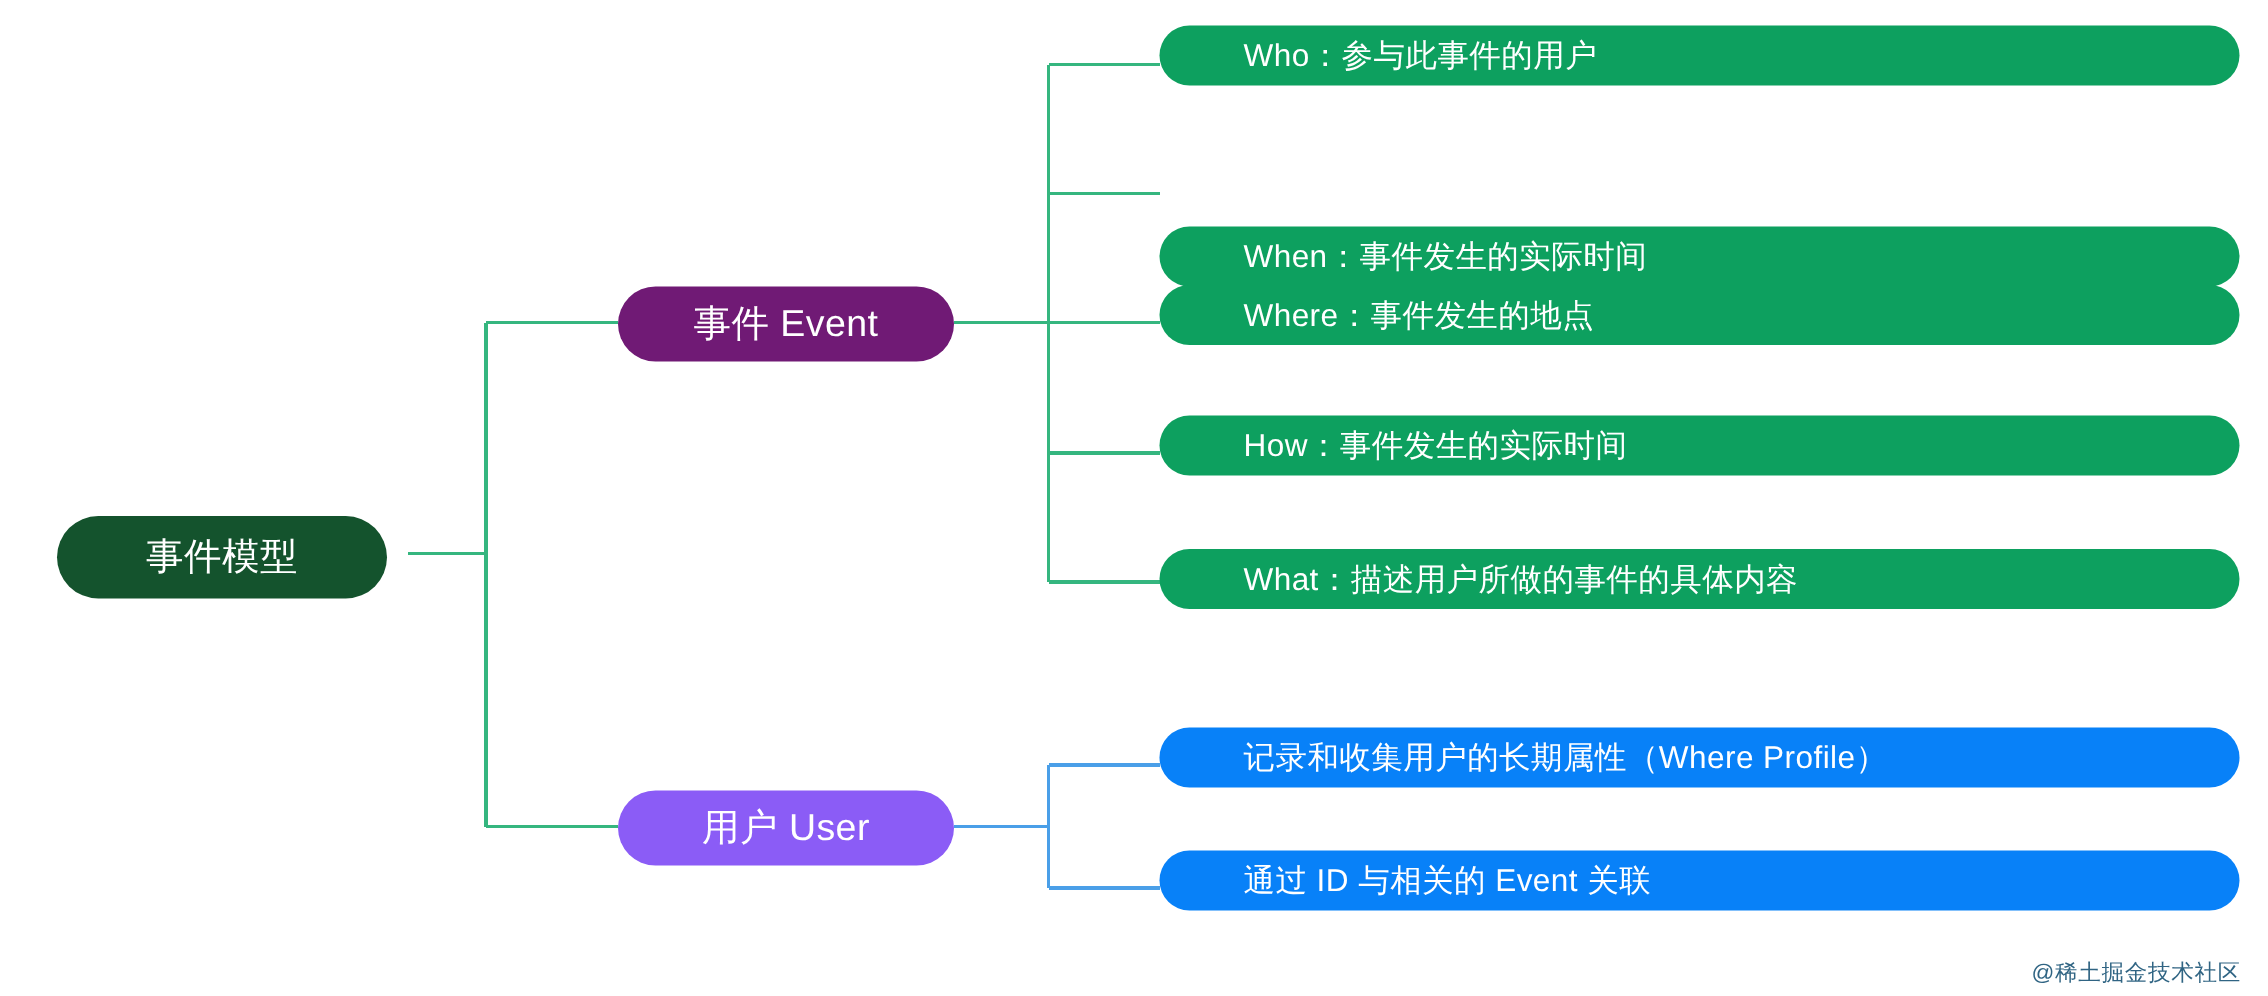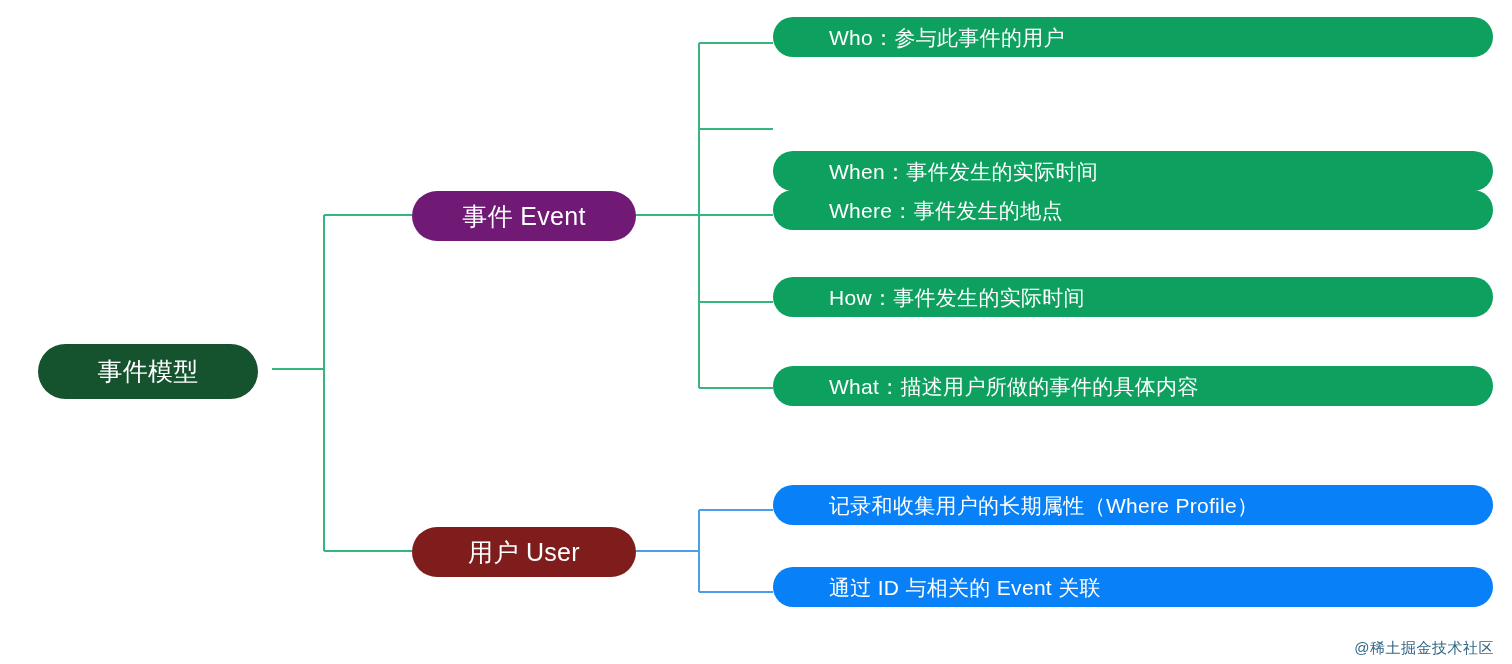--- a/index.html
+++ b/index.html
@@ -60,21 +60,21 @@
 
   
   .node-branch {
     left: 412px;
     width: 224px;
     height: 50px;
     justify-content: center;
     font-size: 25px;
   }
   .node-branch.branch-event { top: 191px; background: #701a75; }
-  .node-branch.branch-user  { top: 527px; background: #7f1d1d; }
+  .node-branch.branch-user  { top: 527px; background: #8b5cf6; }
 
   
   .node-leaf {
     left: 773px;
     width: 720px;
     height: 40px;
     padding-left: 56px;
     font-size: 21px;
   }
   .node-leaf.leaf-green { background: #0da05f; }

